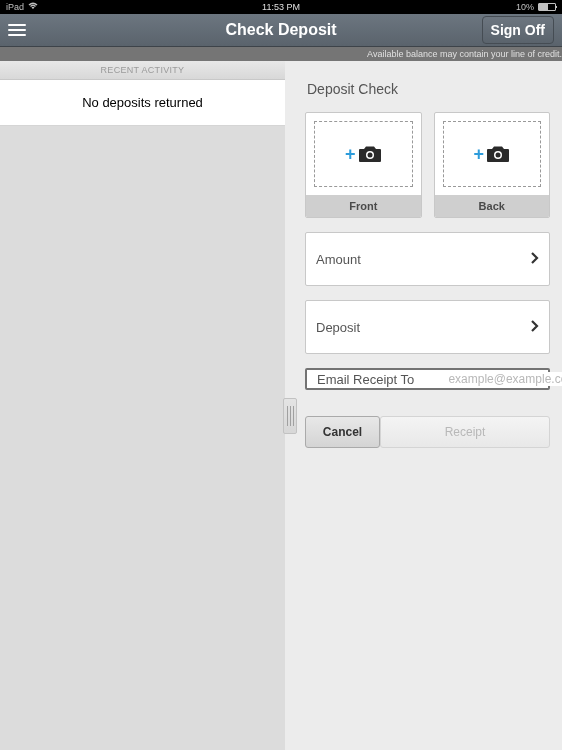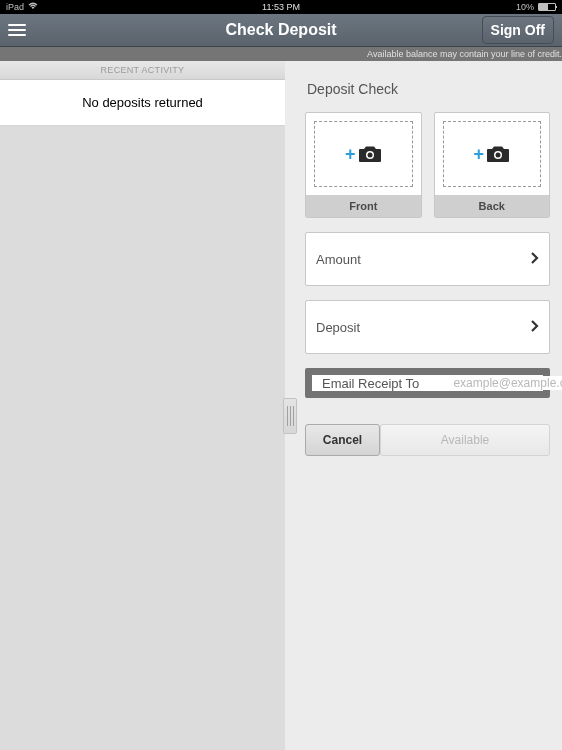--- a/index.html
+++ b/index.html
@@ -220,23 +220,23 @@
       flex: 0 0 auto;
     }
     .form-spacer { flex: 1; }
     .chevron {
       color: #333;
       font-size: 14px;
       font-weight: bold;
     }
     .email-row {
       background: #fff;
-      border: 7px solid #737373;
+      border: 2px solid #737373;
       border-radius: 2px;
-      height: 30px;
+      height: 22px;
       display: flex;
       align-items: center;
       padding: 0 10px;
       margin-bottom: 26px;
       gap: 8px;
     }
     .email-input {
       border: none;
       flex: 1;
       font-size: 12px;
@@ -366,21 +366,21 @@
       </span>
     </div>
 
     <div class="email-row">
       <span class="form-label">Email Receipt To</span>
       <input class="email-input" type="text" placeholder="example@example.com" style="">
     </div>
 
     <div class="button-row">
       <button class="btn btn-cancel">Cancel</button>
-      <button class="btn btn-continue">Available</button>
+      <button class="btn btn-continue">Receipt</button>
     </div>
   </div>
 </div>
 
 <div class="divider">
   <span class="grip"></span>
     <span class="grip"></span>
     <span class="grip"></span>
 </div>
 

